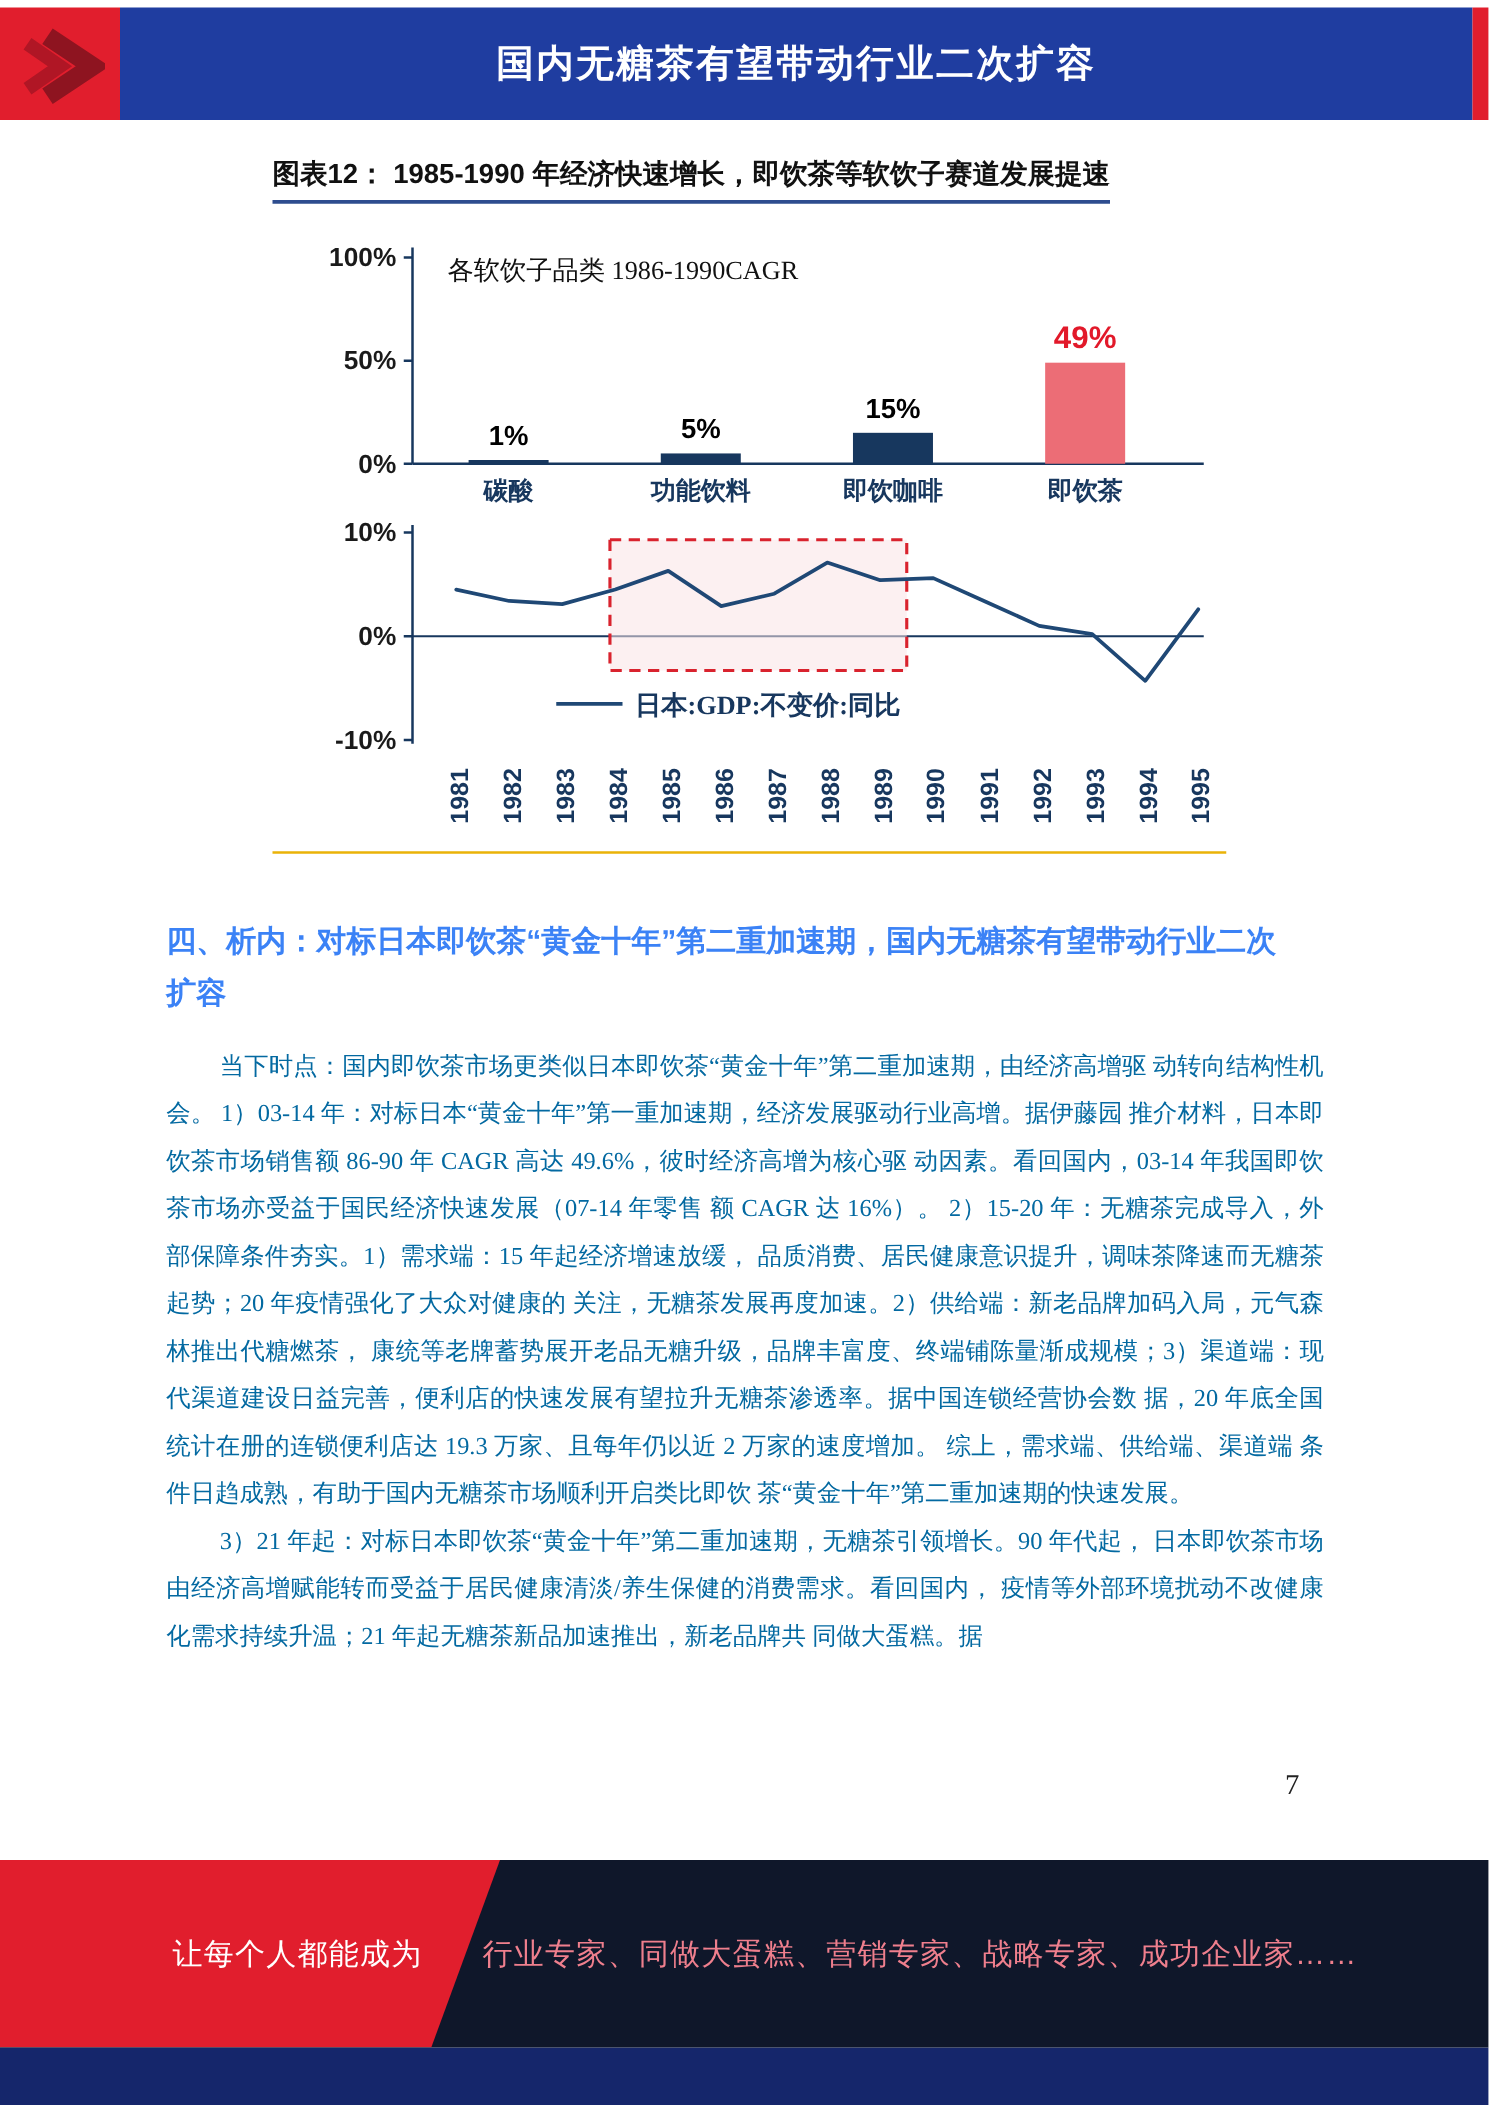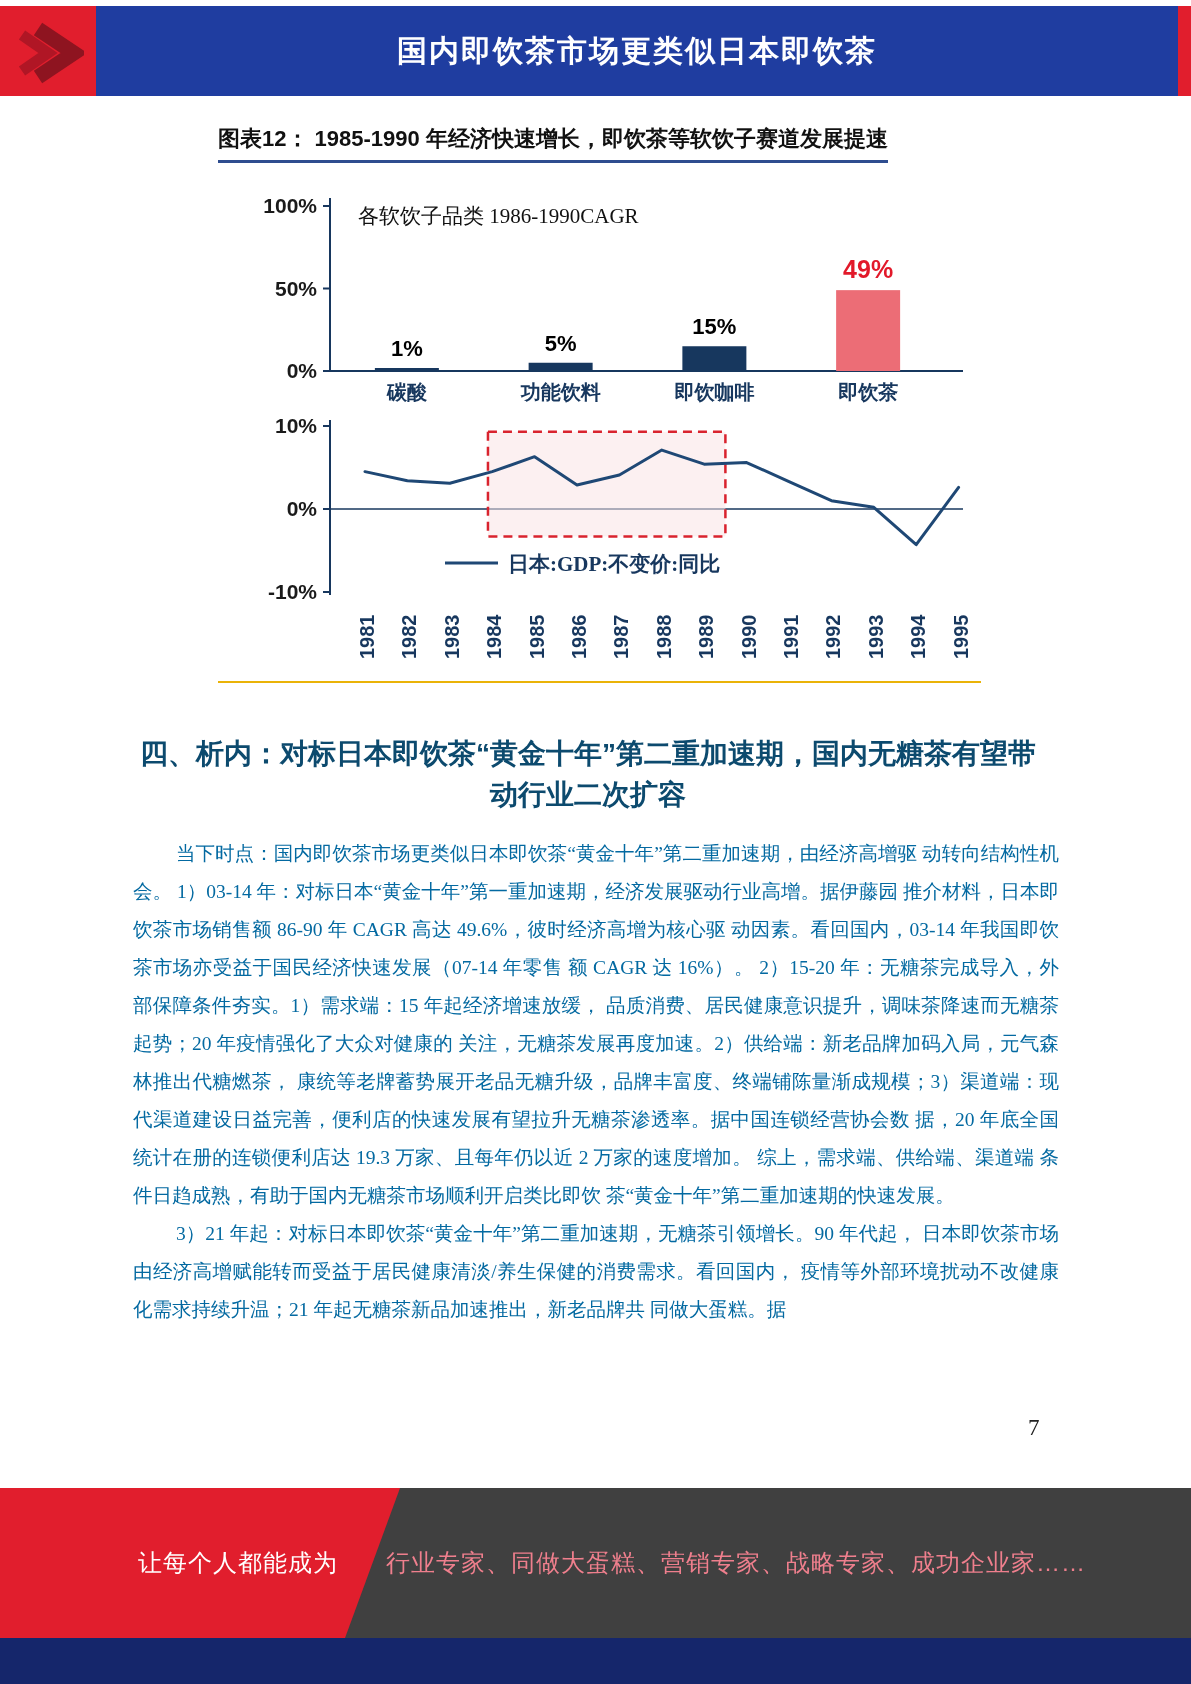--- a/index.html
+++ b/index.html
@@ -18,33 +18,33 @@
   .chart-figure{position:absolute;top:124px;left:218px;width:763px;margin:0;
                 border-bottom:2px solid #eab308;padding-bottom:10px;}
   .fig-title{display:inline-block;font-family:"Liberation Sans",sans-serif;font-weight:bold;
              font-size:22px;color:#111;border-bottom:3px solid #2e4d8f;padding-bottom:6px;
              white-space:nowrap;}
   .chart-svg{display:block;margin-top:8px;}
 
   
   .section-heading{position:absolute;top:733px;left:133px;width:910px;margin:0;
                    font-family:"Liberation Sans",sans-serif;font-weight:bold;
-                   font-size:28px;line-height:41px;color:#0c4a6e;text-align:center;}
+                   font-size:24px;line-height:41px;color:#3b82f6;}
 
   
   .body-text{position:absolute;top:835px;left:133px;width:926px;
              font-size:19.5px;line-height:38px;text-align:justify;color:#0369a1;}
   .body-text p{margin:0;text-indent:2.2em;}
   .body-text p + p{}
 
   .page-number{position:absolute;top:1415px;left:1028px;font-size:23px;color:#222;}
 
   
   .footer{position:absolute;left:0;bottom:0;width:100%;height:196px;}
-  .footer-band{position:relative;height:150px;background:#404040;}
+  .footer-band{position:relative;height:150px;background:#0f172a;}
   .footer-red{position:absolute;left:0;top:0;height:100%;width:400px;background:#e11e2d;
               clip-path:polygon(0 0,100% 0,calc(100% - 55px) 100%,0 100%);
               display:flex;align-items:center;box-sizing:border-box;padding-left:138px;}
   .footer-red span{color:#ffffff;font-size:24px;font-family:"Liberation Sans",sans-serif;
                    letter-spacing:1px;white-space:nowrap;}
   .footer-right-text{position:absolute;left:386px;top:0;height:100%;display:flex;align-items:center;
                      color:#ef7f8d;font-size:24px;font-family:"Liberation Sans",sans-serif;
                      letter-spacing:1px;white-space:nowrap;}
   .footer-strip{height:46px;background:#15266b;}
 </style>
@@ -54,21 +54,21 @@
 <div class="page">
 
   <header class="band">
     <div class="band-accent">
       <svg width="72" height="72" viewBox="0 0 72 72">
         <path d="M10 20 L36 38 L10 56" stroke="#b01625" stroke-width="11" fill="none"></path>
         <path d="M26 14 L62 38 L26 62" stroke="#8e1420" stroke-width="15" fill="none"></path>
       </svg>
     </div>
     <div class="band-main">
-      <h1>国内即饮茶市场更类似日本即饮茶</h1>
+      <h1>国内无糖茶有望带动行业二次扩容</h1>
     </div>
     <div class="band-right"></div>
   </header>
 
   <figure class="chart-figure">
     <figcaption>
       <span class="fig-title">图表12： 1985-1990 年经济快速增长，即饮茶等软饮子赛道发展提速</span>
     </figcaption>
     <svg class="chart-svg" width="763" height="500" viewBox="0 0 763 500">
         <line x1="105" y1="35" x2="112" y2="35" stroke="#17375e" stroke-width="2"></line>

